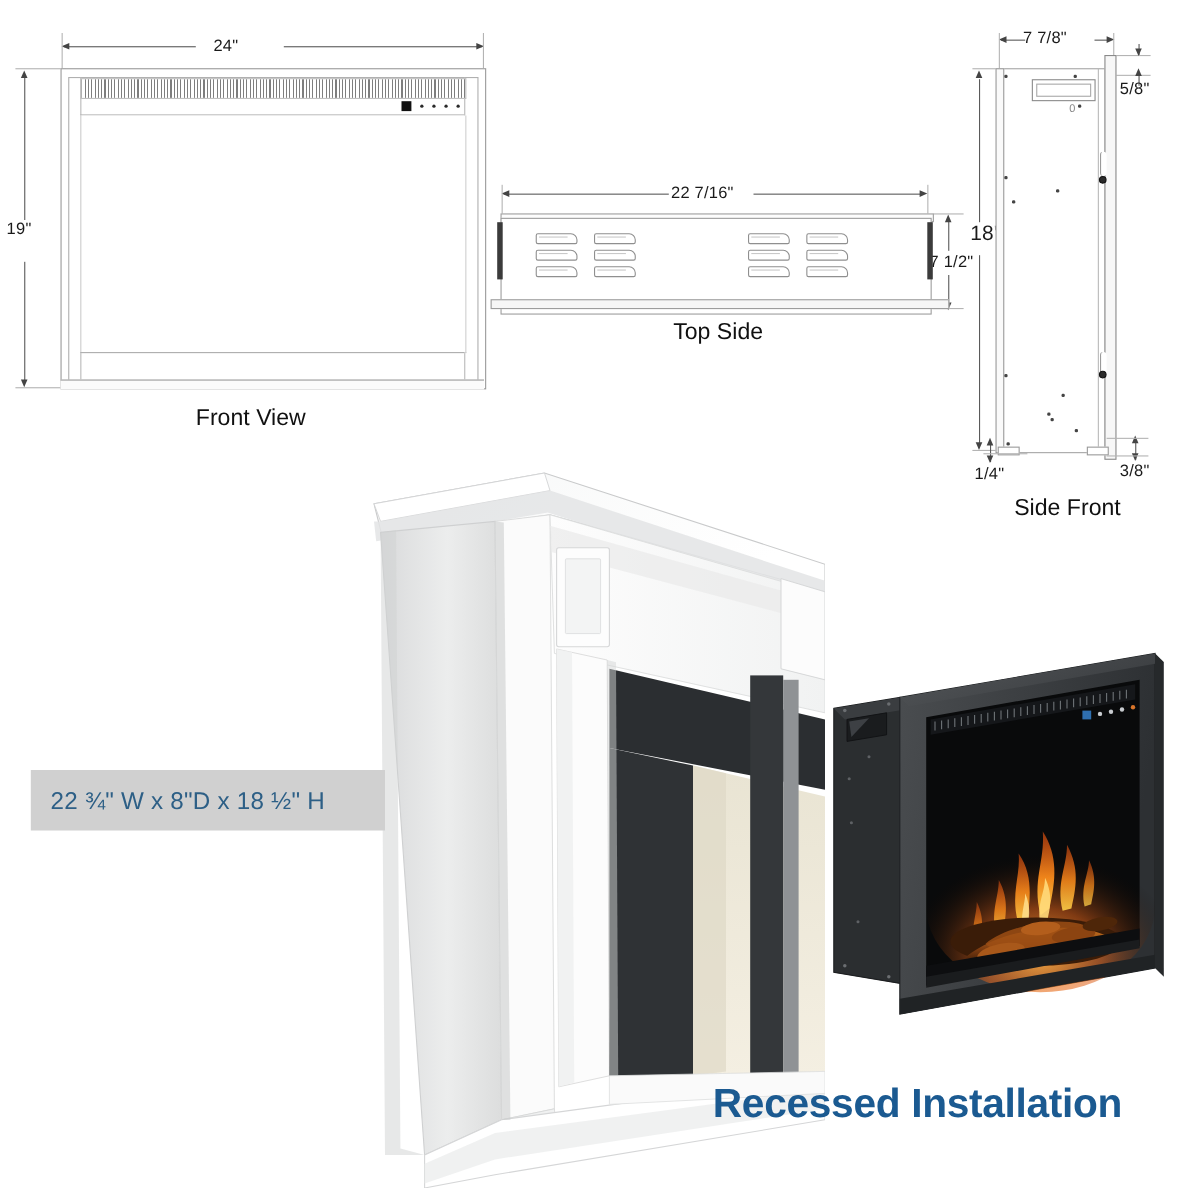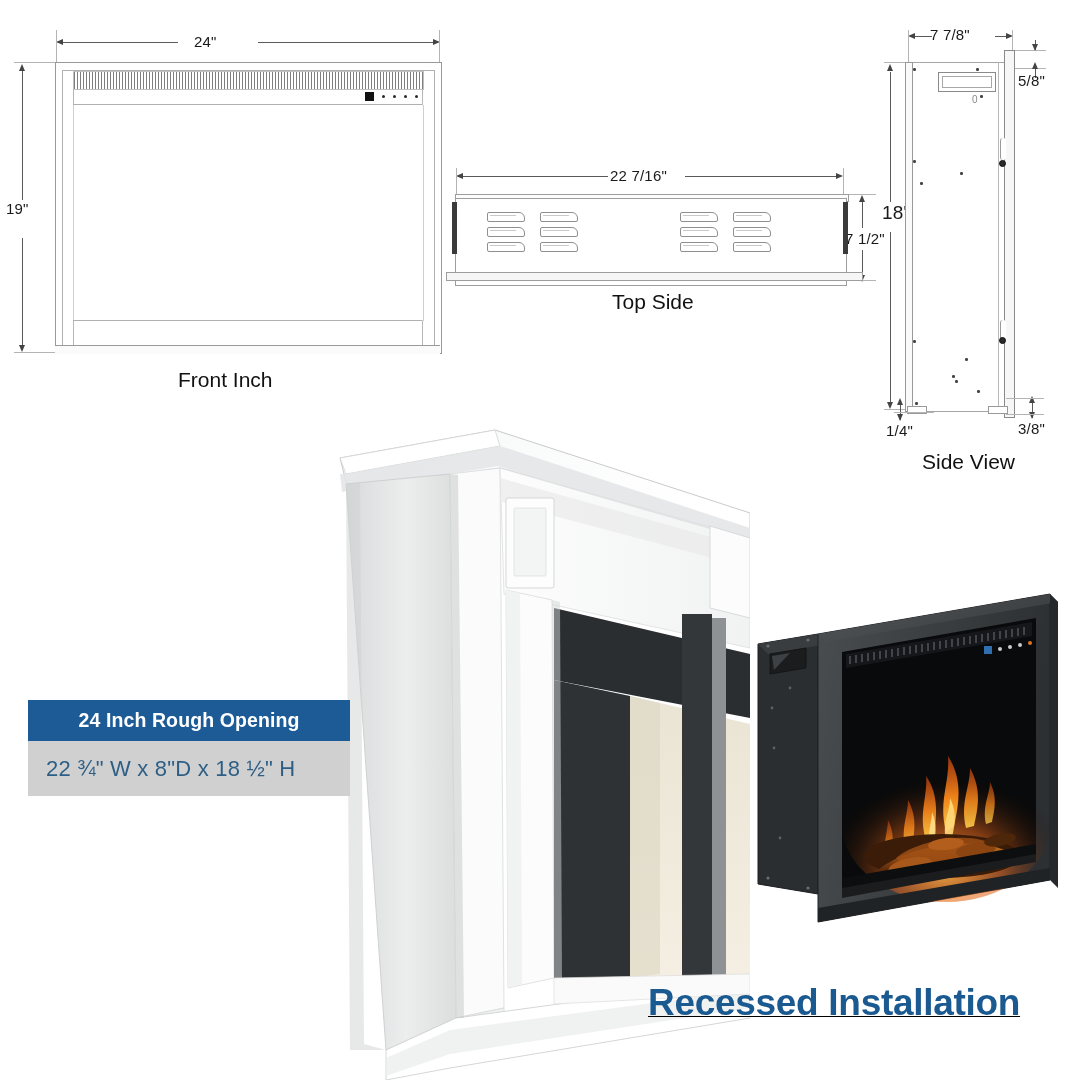--- a/index.html
+++ b/index.html
@@ -78,21 +78,21 @@
   .sv-notch{position:absolute;left:140px;width:5px;height:22px;background:#fff;border-left:1px solid #9a9a9a;border-radius:3px;}
 
   
   #info-box{left:28px;top:700px;width:322px;height:96px;}
   .ib-head{width:100%;height:41px;display:flex;align-items:center;justify-content:center;}
   .ib-head-text{font-size:19.5px;font-weight:bold;color:#ffffff;letter-spacing:.1px;}
   .ib-body{width:100%;height:55px;display:flex;align-items:center;padding-left:18px;box-sizing:border-box;}
   .ib-body-text{font-size:22px;color:#2d5f86;letter-spacing:.2px;}
 
   
-  #recessed-caption{left:648px;top:982px;text-decoration:underline;}
+  #recessed-caption{left:648px;top:982px;}
   .caption-text{font-size:37px;font-weight:bold;color:#1b5a91;white-space:nowrap;letter-spacing:-.3px;}
 
   
   #mantel-photo{left:330px;top:418px;width:420px;height:662px;}
   #fireplace-photo{left:750px;top:588px;width:330px;height:362px;}
 </style>
 </head>
 <body>
 
 <div class="stage">
@@ -126,21 +126,21 @@
     <div class="abs fv-base"></div>
 
     <div class="abs fv-ctrl">
       <div class="sq"></div>
       <div class="dt" style="left:17px;"></div>
       <div class="dt" style="left:28px;"></div>
       <div class="dt" style="left:39px;"></div>
       <div class="dt" style="left:50px;"></div>
     </div>
 
-    <div class="abs viewlabel" style="left:178px;top:368px;">Front Inch</div>
+    <div class="abs viewlabel" style="left:178px;top:368px;">Front View</div>
   </div>
 
   <div class="abs" id="top-view">
 
     <div class="abs ln lnh ln-dark" style="left:28px;top:26px;width:150px;"></div>
     <div class="abs ln lnh ln-dark" style="left:255px;top:26px;width:155px;"></div>
     <div class="abs arw arw-l" style="left:26px;top:22.5px;"></div>
     <div class="abs arw arw-r" style="left:406px;top:22.5px;"></div>
     <div class="abs ln lnv ln-thin" style="left:26px;top:18px;height:28px;"></div>
     <div class="abs ln lnv ln-thin" style="left:413px;top:18px;height:28px;"></div>
@@ -242,21 +242,21 @@
     <div class="abs ln lnh ln-thin" style="left:34px;top:402px;width:40px;"></div>
     <div class="abs dimtext" style="left:26px;top:412px;">1/4"</div>
 
     <div class="abs ln lnv ln-dark" style="left:172px;top:390px;height:18px;"></div>
     <div class="abs arw arw-u" style="left:168.5px;top:386px;"></div>
     <div class="abs arw arw-d" style="left:168.5px;top:402px;"></div>
     <div class="abs ln lnh ln-thin" style="left:146px;top:388px;width:38px;"></div>
     <div class="abs ln lnh ln-thin" style="left:146px;top:404px;width:38px;"></div>
     <div class="abs dimtext" style="left:158px;top:410px;">3/8"</div>
 
-    <div class="abs viewlabel" style="left:62px;top:440px;">Side View</div>
+    <div class="abs viewlabel" style="left:62px;top:440px;">Side Front</div>
   </div>
 
   <div class="abs" id="mantel-photo">
     <svg width="420" height="662" viewBox="0 0 420 662">
       <defs>
         <linearGradient id="gSideFace" x1="0" y1="0" x2="1" y2="0">
           <stop offset="0%" stop-color="#d9dadb"></stop>
             <stop offset="55%" stop-color="#eceded"></stop>
             <stop offset="100%" stop-color="#dcdddd"></stop>
         </linearGradient>
@@ -432,23 +432,20 @@
       </g>
 
       <polygon points="92,290 286,256 286,272 92,308" fill="#0d0e10"></polygon>
       <polygon points="92,300 286,266 286,274 92,310" fill="#1a1c1e"></polygon>
 
       <polygon points="68,320 300,280 300,292 68,334" fill="#202325"></polygon>
     </svg>
   </div>
 
   <div class="abs" id="info-box">
-    <div class="ib-head" style="background:#1d5b96;">
-      <span class="ib-head-text">24 Inch Rough Opening</span>
-    </div>
     <div class="ib-body" style="background:#d0d0d0;">
       <span class="ib-body-text">22 ¾" W x 8"D x 18 ½" H</span>
     </div>
   </div>
 
   <div class="abs" id="recessed-caption">
     <span class="caption-text">Recessed Installation</span>
   </div>
 
 </div>

